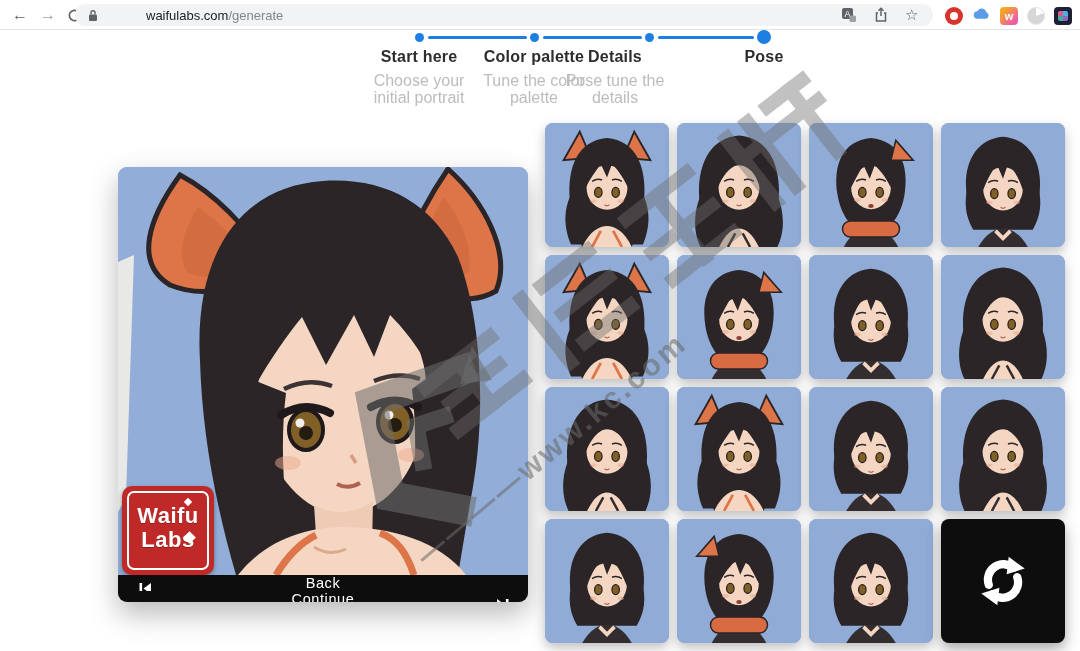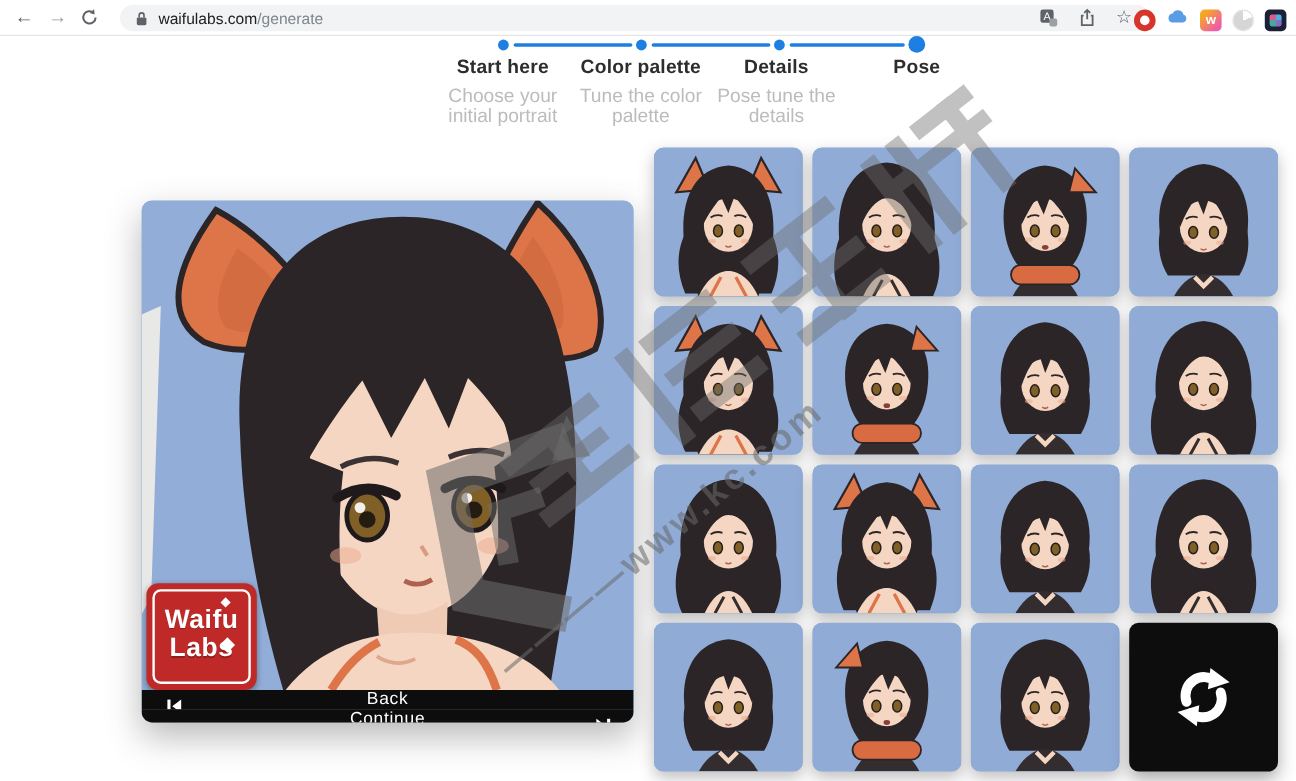--- a/index.html
+++ b/index.html
@@ -7,22 +7,22 @@
   body { font-family:"Liberation Sans", sans-serif; background:#fff; position:relative; }
 
   
   .browser-bar { position:absolute; left:0; top:0; width:1080px; height:30px;
     background:#fff; border-bottom:1px solid #e4e4e4; z-index:100; }
   .nav-btn { position:absolute; top:3px; width:24px; height:24px; border:none; background:none;
     font-size:16px; color:#5f6368; cursor:pointer; line-height:24px; text-align:center; }
   .nav-back { left:8px; }
   .nav-fwd  { left:36px; color:#9aa0a6; }
   .nav-refresh { left:62px; padding-top:3px; }
-  .url-pill { position:absolute; left:100px; top:4px; width:858px; height:22px;
-    background:#f1f3f4; border-radius:11px; display:flex; align-items:center; padding:0 12px; }
+  .url-pill { position:absolute; left:75px; top:4px; width:858px; height:22px;
+    background:#f1f3f4; border-radius:11px; display:flex; align-items:center; padding:0 12px;gap:39px; }
   .url-text { font-size:13px; margin-left:8px; white-space:nowrap; }
   .url-domain { color:#202124; }
   .url-path { color:#80868b; }
   .pill-icons { margin-left:auto; display:flex; align-items:center; gap:16px; }
   .pill-icons .ic { width:16px; height:16px; display:inline-block; color:#5f6368; }
   .star-glyph { font-size:15px; line-height:16px; color:#5f6368; }
   .ext-row { position:absolute; right:8px; top:5px; display:flex; align-items:center; gap:9px; }
   .ext { width:18px; height:18px; border-radius:50%; display:inline-block; position:relative; cursor:pointer; }
   .ext-red { background:#d7342b; }
   .ext-red::after { content:""; position:absolute; left:5px; top:5px; width:8px; height:8px;
@@ -229,21 +229,21 @@
     <div class="step-line" style="left:658px;width:96px"></div>
 
     <div class="step-col" style="left:344px">
       <div class="step-title">Start here</div>
       <div class="step-sub">Choose your initial portrait</div>
     </div>
     <div class="step-col" style="left:459px">
       <div class="step-title">Color palette</div>
       <div class="step-sub">Tune the color palette</div>
     </div>
-    <div class="step-col" style="left:572px">
+    <div class="step-col" style="left:540px">
       <div class="step-title">Details</div>
       <div class="step-sub">Pose tune the details</div>
     </div>
     <div class="step-col" style="left:689px">
       <div class="step-title">Pose</div>
     </div>
   </div>
 
   <div class="main-card">
     <svg class="portrait-svg" viewBox="0 0 410 408">

